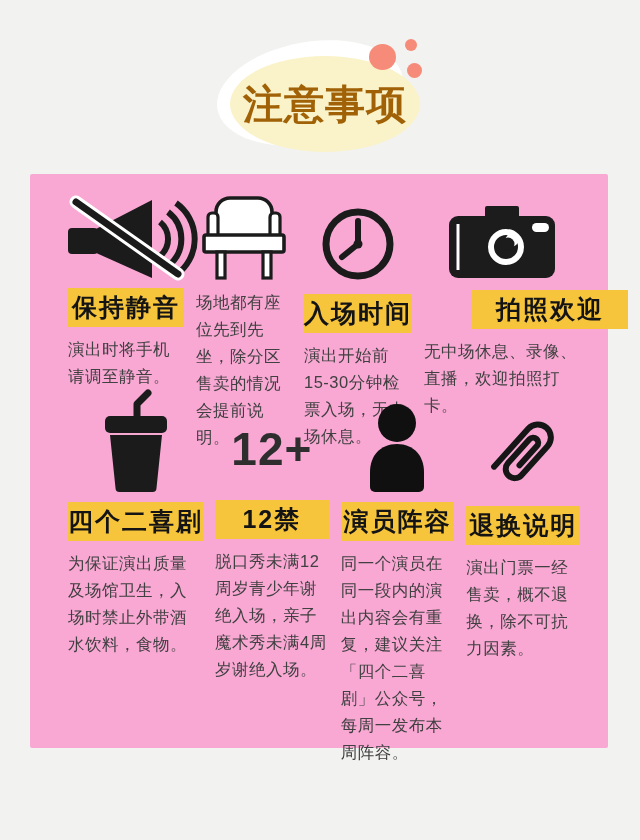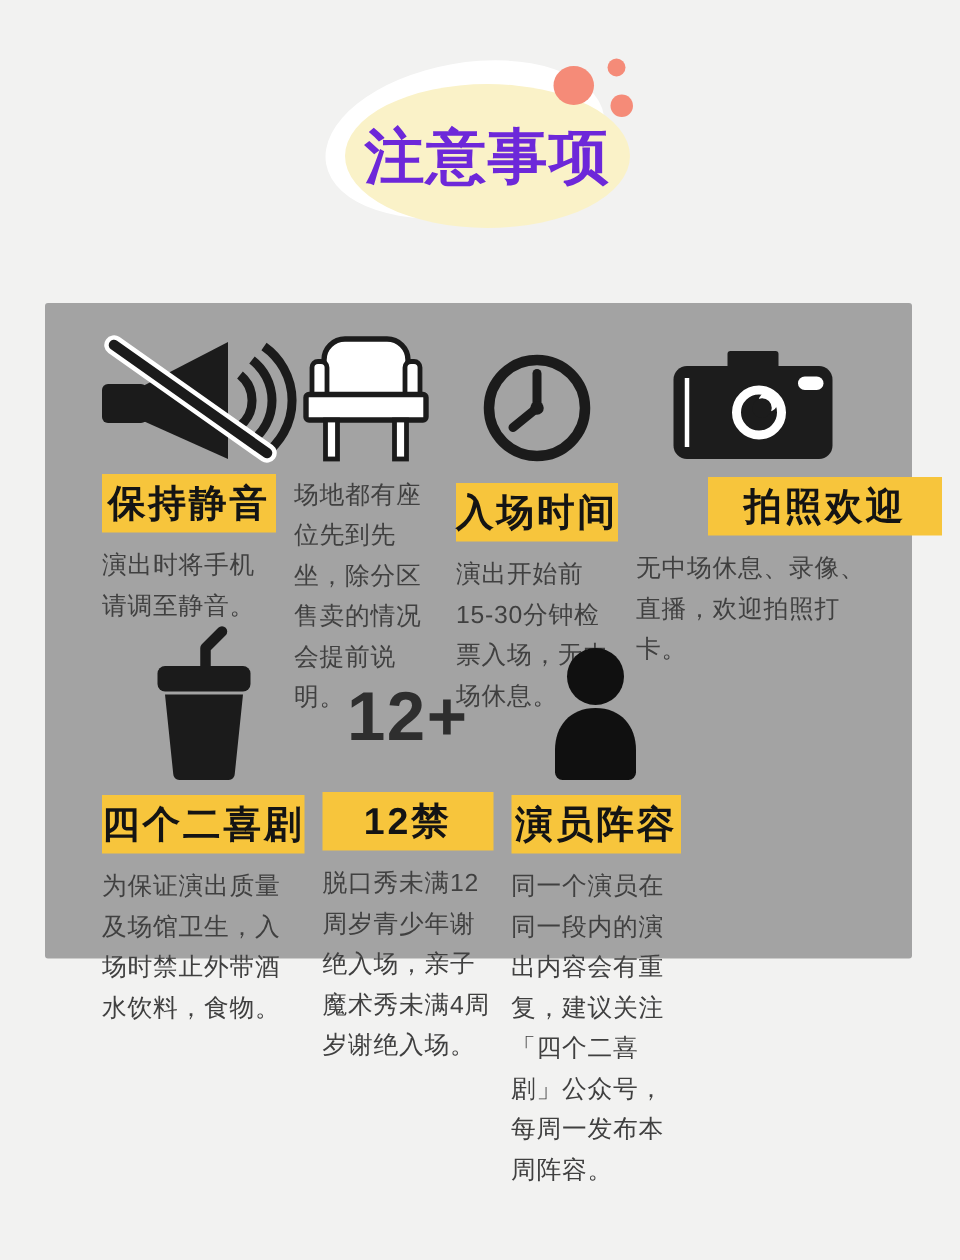--- a/index.html
+++ b/index.html
@@ -13,30 +13,30 @@
     position:absolute;left:216px;top:42px;width:188px;height:102px;
     background:#ffffff;border-radius:50%;transform:rotate(-10deg);
   }
   .cream-ellipse{
     position:absolute;left:230px;top:56px;width:190px;height:96px;
     border-radius:50%;
   }
   .title-text{
     position:absolute;left:230px;top:56px;width:190px;height:96px;
     display:flex;align-items:center;justify-content:center;
-    font-size:40px;font-weight:900;color:#6d28d9;letter-spacing:1px;
+    font-size:40px;font-weight:900;color:#a16207;letter-spacing:1px;
   }
   .dot{position:absolute;border-radius:50%;}
   .dot-1{left:369px;top:44px;width:27px;height:26px;}
   .dot-2{left:405px;top:39px;width:12px;height:12px;}
   .dot-3{left:407px;top:63px;width:15px;height:15px;}
   
   .card{
-    position:absolute;left:30px;top:202px;width:578px;height:437px;
-    background:#a3a3a3;border-radius:2px;
+    position:absolute;left:30px;top:174px;width:578px;height:574px;
+    background:#f9a8d4;border-radius:2px;
   }
   .row{
     position:absolute;left:38px;right:28px;
     display:grid;grid-template-columns:repeat(4,1fr);column-gap:12px;
   }
   .row1{top:10px;}
   .row2{top:222px;}
   .cell{display:flex;flex-direction:column;}
   .icon-wrap{
     height:96px;display:flex;align-items:flex-end;justify-content:center;
@@ -157,14 +157,25 @@
       <div class="icon-wrap mb2">
         <svg width="62" height="88" viewBox="0 0 62 88">
           <circle cx="31" cy="19" r="19" fill="#101010"></circle>
           <path d="M31 40 C14 40 4 52 4 68 V83 a5 5 0 0 0 5 5 H53 a5 5 0 0 0 5 -5 V68 C58 52 48 40 31 40 Z" fill="#101010"></path>
         </svg>
       </div>
       <div class="heading" style="background:#F7C53C;">演员阵容</div>
       <div class="body-text">同一个演员在同一段内的演出内容会有重复，建议关注「四个二喜剧」公众号，每周一发布本周阵容。</div>
     </div>
 
+    <div class="cell">
+      <div class="icon-wrap mb6">
+        <svg width="80" height="82" viewBox="0 0 80 82">
+          <g transform="rotate(42 40 41)">
+            <path d="M29 72 V21 A13 13 0 0 1 55 21 V60 A9 9 0 0 1 37 60 V28 A5 5 0 0 1 47 28 V54" fill="none" stroke="#161616" stroke-width="6" stroke-linecap="round"></path>
+          </g>
+        </svg>
+      </div>
+      <div class="heading" style="background:#F7C53C;">退换说明</div>
+      <div class="body-text">演出门票一经售卖，概不退换，除不可抗力因素。</div>
+    </div>
   </div>
 </div>
 
 </body></html>

